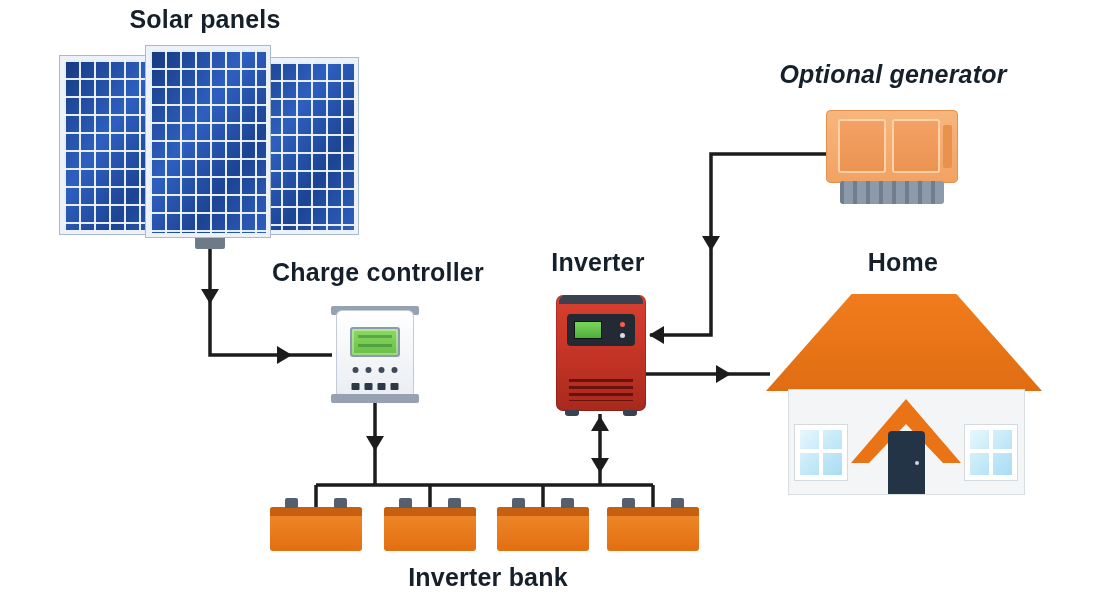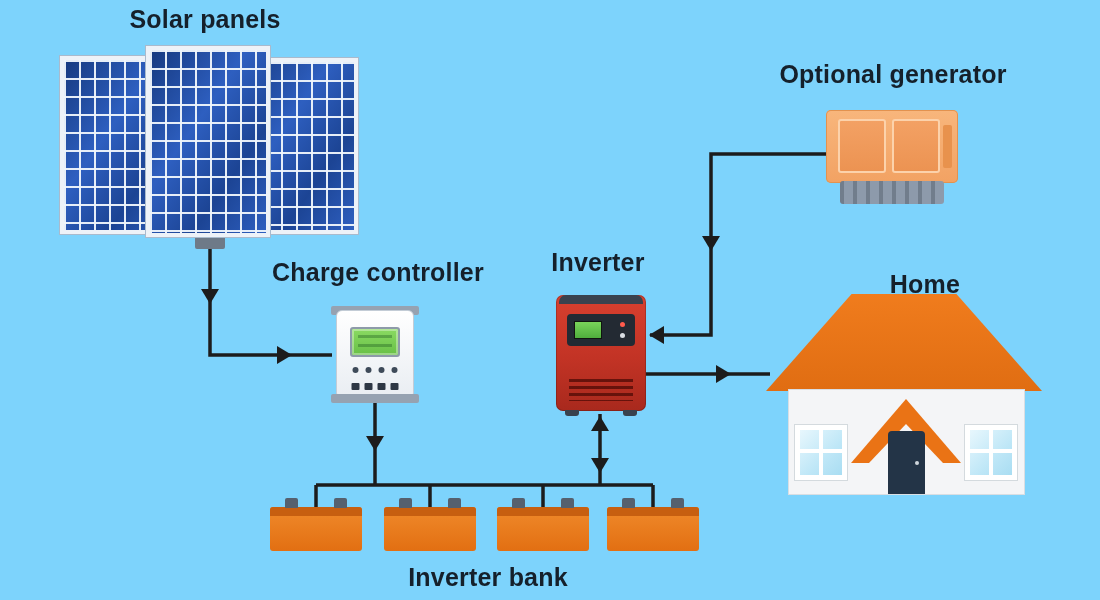--- a/index.html
+++ b/index.html
@@ -1,18 +1,18 @@
 <!DOCTYPE html>
 <html><head>
 <meta charset="utf-8">
 <style>
   * { margin:0; padding:0; box-sizing:border-box; }
   html,body { background:#d9f1f8; }
   body { font-family:"Liberation Sans", sans-serif; }
-  .stage { position:relative; width:1100px; height:600px; background:#7dd3fc; overflow:hidden; }
+  .stage { position:relative; width:1100px; height:600px; background:#ffffff; overflow:hidden; }
 
   .label { position:absolute; transform:translateX(-50%); font-size:25px; font-weight:600;
            color:#15202b; white-space:nowrap; letter-spacing:.2px; z-index:5; }
 
   .wires { position:absolute; left:0; top:0; z-index:1; }
 
   
   .sp { position:absolute; border:4px solid #edf2f8; box-shadow:0 0 0 1px #a9bacd;
         background-color:#2a5cb8;
         background-image:
@@ -119,24 +119,24 @@
       <polygon points="366,436 384,436 375,451"></polygon>
       <polygon points="591,431 609,431 600,416"></polygon>
       <polygon points="591,458 609,458 600,473"></polygon>
       <polygon points="702,236 720,236 711,251"></polygon>
       <polygon points="664,326 664,344 649,335"></polygon>
       <polygon points="716,365 716,383 731,374"></polygon>
     </g>
   </svg>
 
   <div class="label" style="left:205px; top:5px;">Solar panels</div>
-  <div class="label" style="left:893px; top:60px;">Optional generator</div>
+  <div class="label" style="left:893px; top:60px;font-style:italic;">Optional generator</div>
   <div class="label" style="left:598px; top:248px;">Inverter</div>
   <div class="label" style="left:378px; top:258px;">Charge controller</div>
-  <div class="label" style="left:903px; top:270px;margin-left:22px;">Home</div>
+  <div class="label" style="left:903px; top:248px;">Home</div>
   <div class="label" style="left:488px; top:563px;">Inverter bank</div>
 
   <div class="sp sp-left"></div>
   <div class="sp sp-right"></div>
   <div class="sp sp-mid"></div>
   <div class="sp-stand"></div>
 
   <div class="cc">
     <div class="cc-bar top"></div>
     <div class="cc-body">

